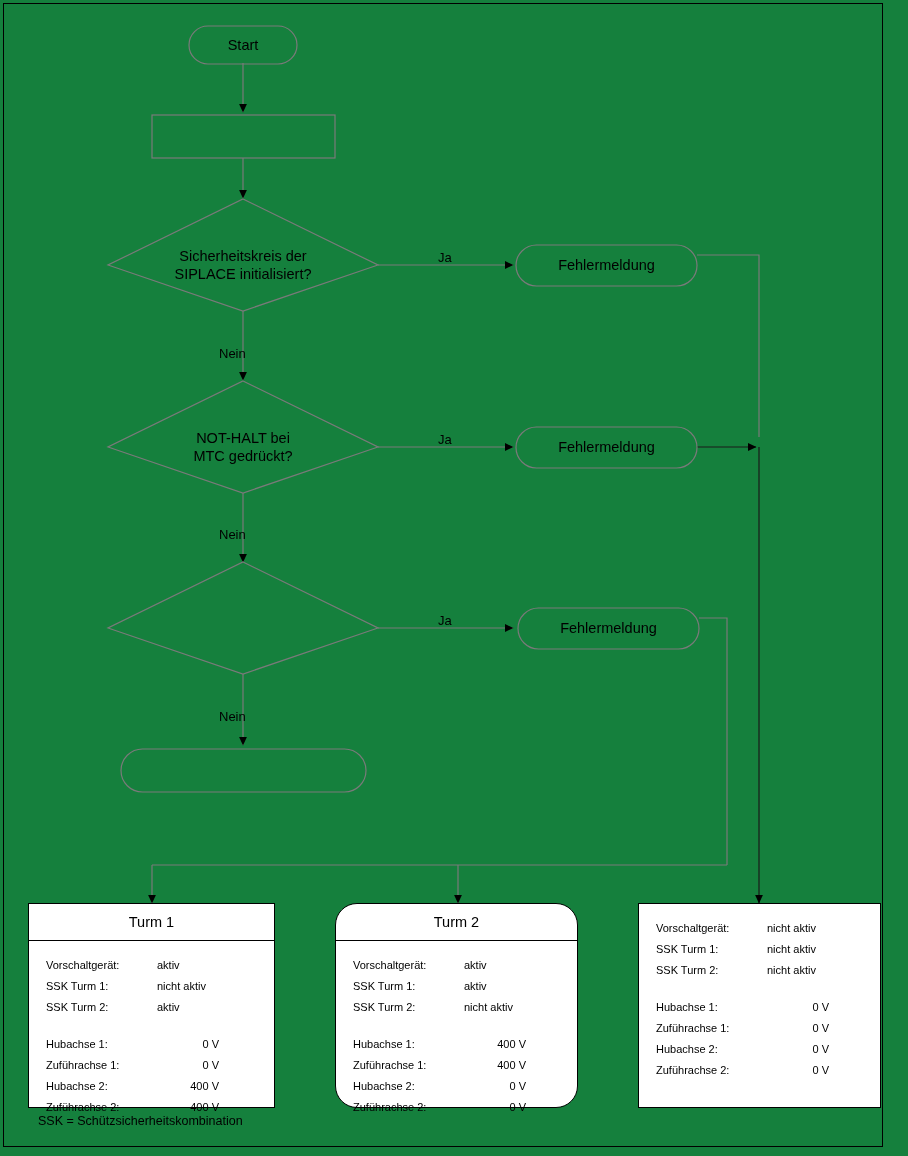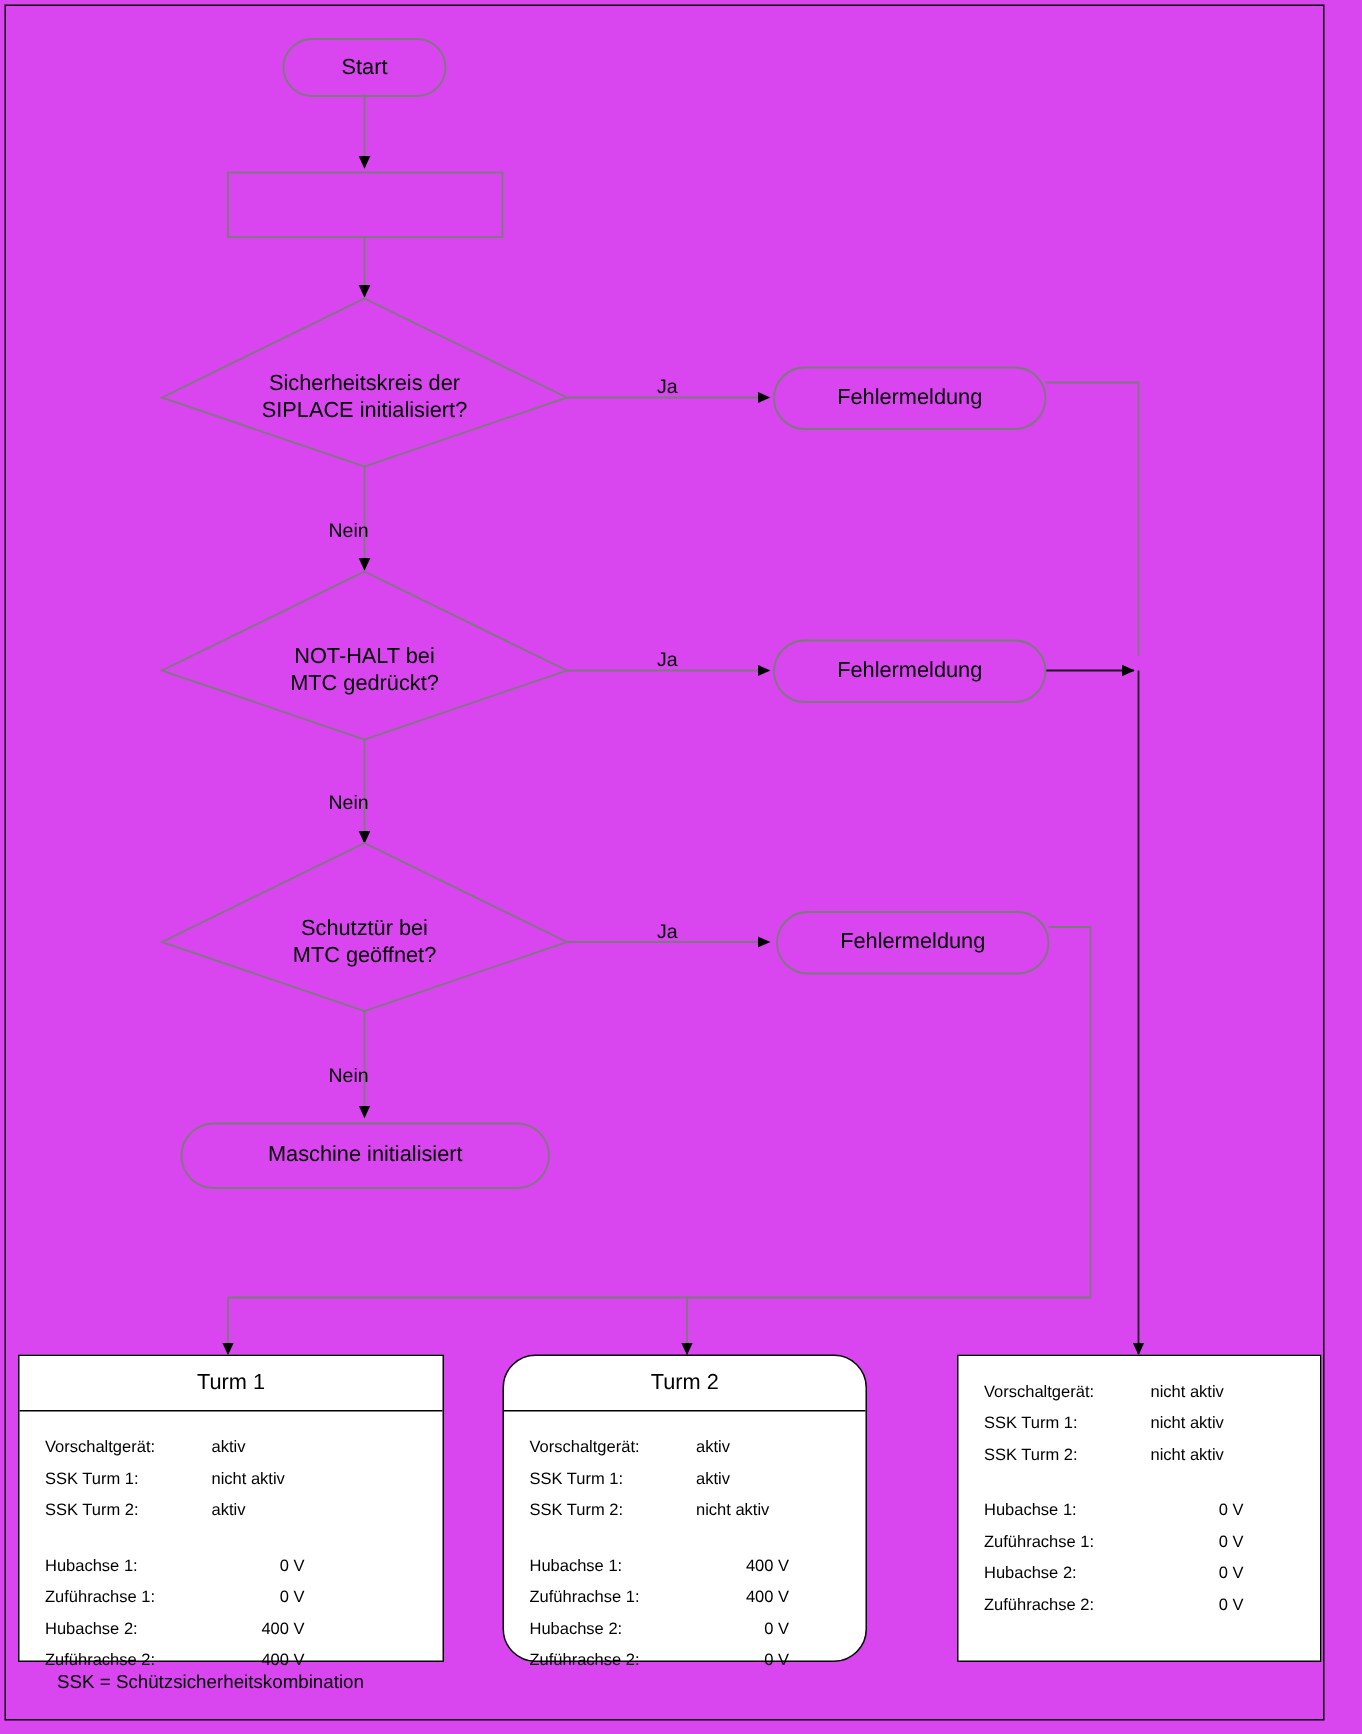--- a/index.html
+++ b/index.html
@@ -7,21 +7,21 @@
     padding: 0;
     background: #ffffff;
   }
   body {
     font-family: "Liberation Sans", sans-serif;
   }
   #canvas {
     position: relative;
     width: 908px;
     height: 1156px;
-    background: #d946ef;
+    background: #15803d;
     overflow: hidden;
   }
   #frame {
     position: absolute;
     left: 3px;
     top: 3px;
     width: 880px;
     height: 1144px;
     border: 1px solid #000;
     box-sizing: border-box;
@@ -159,40 +159,37 @@
 
   <div class="node-text" style="left:189px; top:26px; width:108px; height:38px;">Start</div>
 
 
   <div class="node-text" style="left:123px; top:236px; width:240px; height:58px;">Sicherheitskreis der
 SIPLACE initialisiert?</div>
 
   <div class="node-text" style="left:123px; top:418px; width:240px; height:58px;">NOT-HALT bei
 MTC gedrückt?</div>
 
-  <div class="node-text" style="left:123px; top:599px; width:240px; height:58px;">Schutztür bei
-MTC geöffnet?</div>
 
   <div class="node-text" style="left:516px; top:245px; width:181px; height:41px;">Fehlermeldung</div>
 
   <div class="node-text" style="left:516px; top:427px; width:181px; height:41px;">Fehlermeldung</div>
 
   <div class="node-text" style="left:518px; top:608px; width:181px; height:41px;">Fehlermeldung</div>
 
-  <div class="node-text" style="left:121px; top:749px; width:245px; height:43px;">Maschine initialisiert</div>
 
   <div class="edge-label" style="left:438px; top:250px;">Ja</div>
   <div class="edge-label" style="left:438px; top:432px;">Ja</div>
   <div class="edge-label" style="left:438px; top:613px;">Ja</div>
 
   <div class="edge-label" style="left:219px; top:346px;">Nein</div>
   <div class="edge-label" style="left:219px; top:527px;">Nein</div>
   <div class="edge-label" style="left:219px; top:709px;">Nein</div>
 
-  <div class="turm-box" style="left:12px; top:903px; width:284px; height:205px;">
+  <div class="turm-box" style="left:28px; top:903px; width:247px; height:205px;">
     <div class="turm-header">Turm 1</div>
     <div class="turm-body">
       <div class="turm-row">
         <span class="k">Vorschaltgerät:</span>
         <span class="v">aktiv</span>
       </div>
       <div class="turm-row">
         <span class="k">SSK Turm 1:</span>
         <span class="v">nicht aktiv</span>
       </div>

